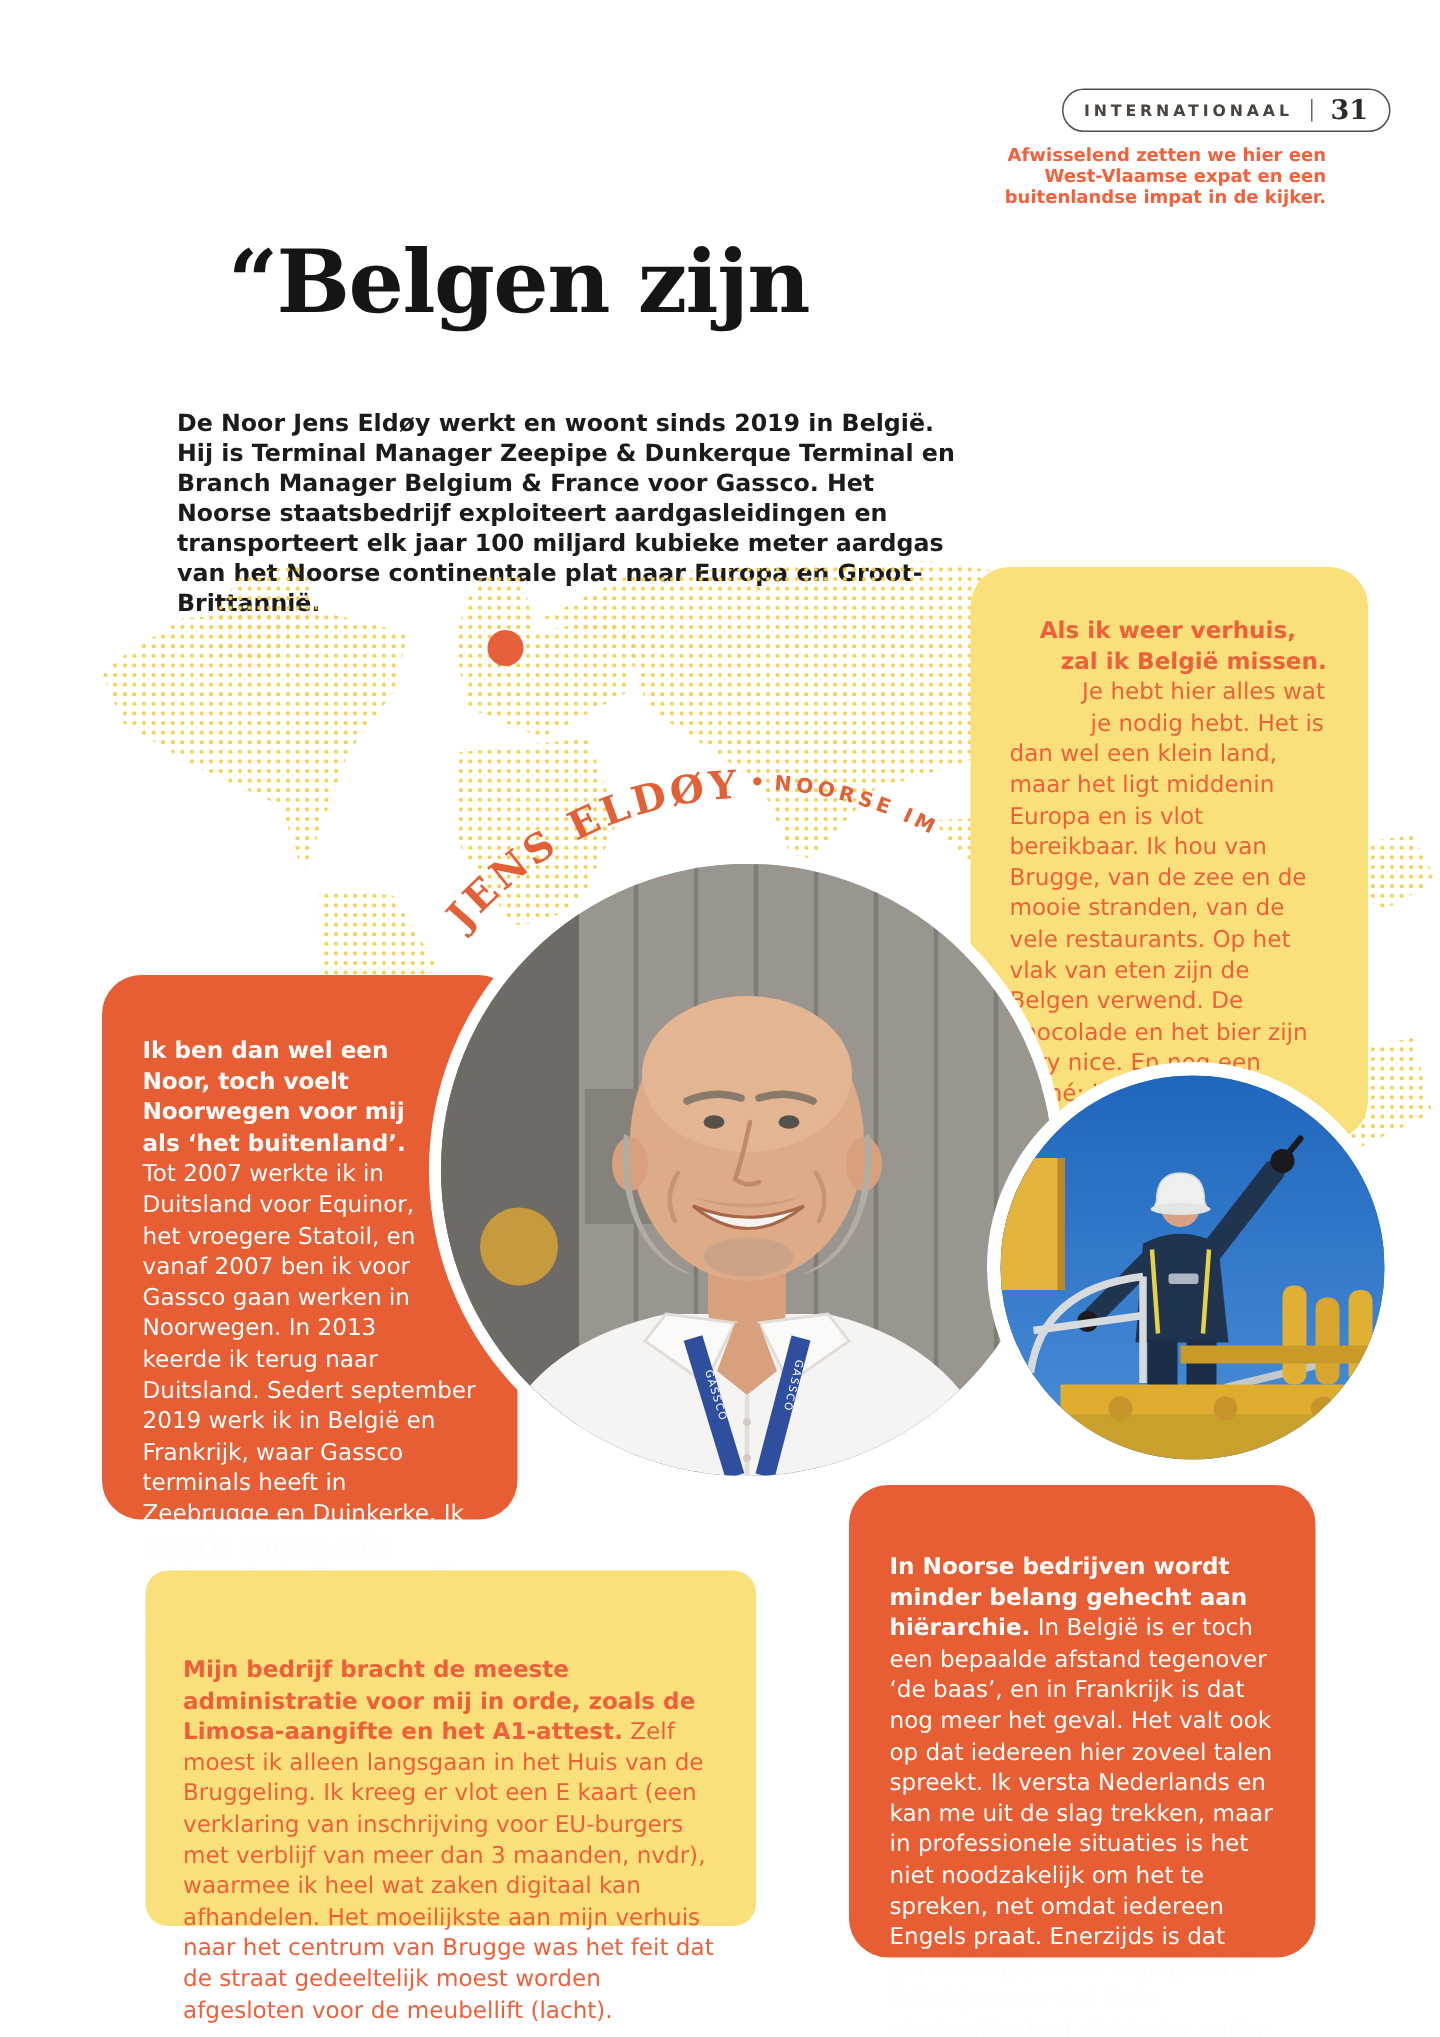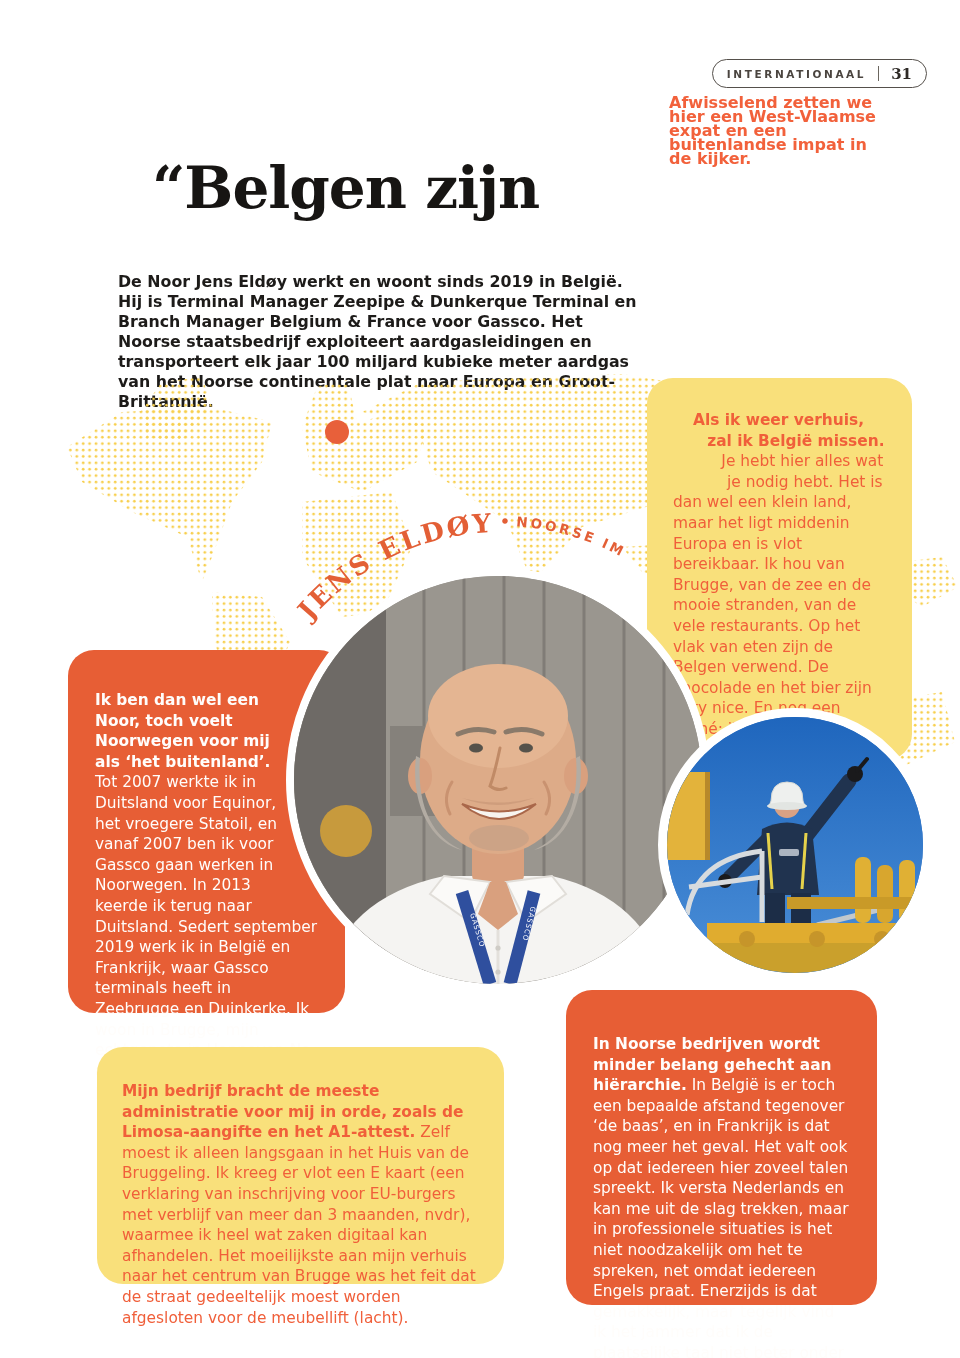--- a/index.html
+++ b/index.html
@@ -4,24 +4,24 @@
 <style>
   html,body{margin:0;padding:0;background:#ffffff;}
   .page{position:relative;width:960px;height:1358px;background:#ffffff;overflow:hidden;
         font-family:"DejaVu Sans","Liberation Sans",sans-serif;}
 
   
   .badge{position:absolute;top:59px;right:33px;height:27px;display:flex;align-items:center;
          border:1.5px solid #55504b;border-radius:999px;padding:0 14px;background:#fff;}
   .badge-label{font-size:10.5px;font-weight:700;letter-spacing:2.6px;color:#4a443f;}
   .badge-divider{width:1px;height:15px;background:#6b665f;margin:0 12px;}
-  .badge-num{font-family:"DejaVu Serif","Liberation Serif",serif;font-size:15px;font-weight:700;color:#2e2a26;}
-
-  .kicker{position:absolute;top:96px;right:76px;width:215px;text-align:left;
-          font-size:16px;line-height:14px;font-weight:700;color:#f2613b;}
+  .badge-num{font-family:"DejaVu Serif","Liberation Serif",serif;font-size:18px;font-weight:700;color:#2e2a26;}
+
+  .kicker{position:absolute;top:96px;right:76px;width:215px;text-align:right;
+          font-size:12px;line-height:14px;font-weight:700;color:#f2613b;}
 
   
   .title{position:absolute;left:112px;top:152px;font-family:"DejaVu Serif","Liberation Serif",serif;
          font-weight:700;font-size:58px;line-height:72px;color:#171513;letter-spacing:-1px;margin-left:40px;}
   .intro{position:absolute;left:118px;top:272px;width:522px;font-size:15.8px;line-height:20px;
          font-weight:700;color:#1d1b19;}
 
   
   .map{position:absolute;left:62px;top:352px;z-index:1;}
 
@@ -29,21 +29,21 @@
   .qbox{position:absolute;box-sizing:border-box;border-radius:26px;}
   .qbox p{margin:0;font-size:15.4px;line-height:20.6px;}
   .lead{font-weight:700;}
   .box-orange{background:#e75e35;}
   .box-orange p{color:#fffdfb;}
   .box-yellow{background:#f9e07b;}
   .box-yellow p{color:#f05f3a;}
 
   .q1{left:68px;top:650px;width:277px;height:363px;padding:40px 26px 0 27px;z-index:3;}
   .q2{left:647px;top:378px;width:265px;height:382px;padding:32px 22px 0 26px;z-index:3;}
-  .q3{left:97px;top:1047px;width:407px;height:237px;padding:34px 28px 0 25px;z-index:3;}
+  .q3{left:97px;top:1047px;width:407px;height:237px;padding:56px 28px 0 25px;z-index:3;border-radius:15px;}
   .q4{left:566px;top:990px;width:311px;height:315px;padding:44px 26px 0 27px;z-index:3;}
 
   .spacer-q1{float:right;width:30px;height:120px;margin-top:78px;
              shape-outside:ellipse(70px 90px at 110% 50%);}
   .spacer-q2{float:left;width:54px;height:70px;margin-top:196px;
              shape-outside:polygon(0 0,6px 0,30px 35px,54px 70px,0 70px);}
 
   
   .photo{position:absolute;border:8px solid #ffffff;border-radius:50%;overflow:hidden;z-index:4;}
   .photo-main{left:286px;top:568px;width:408px;height:408px;background:#98948e;}

